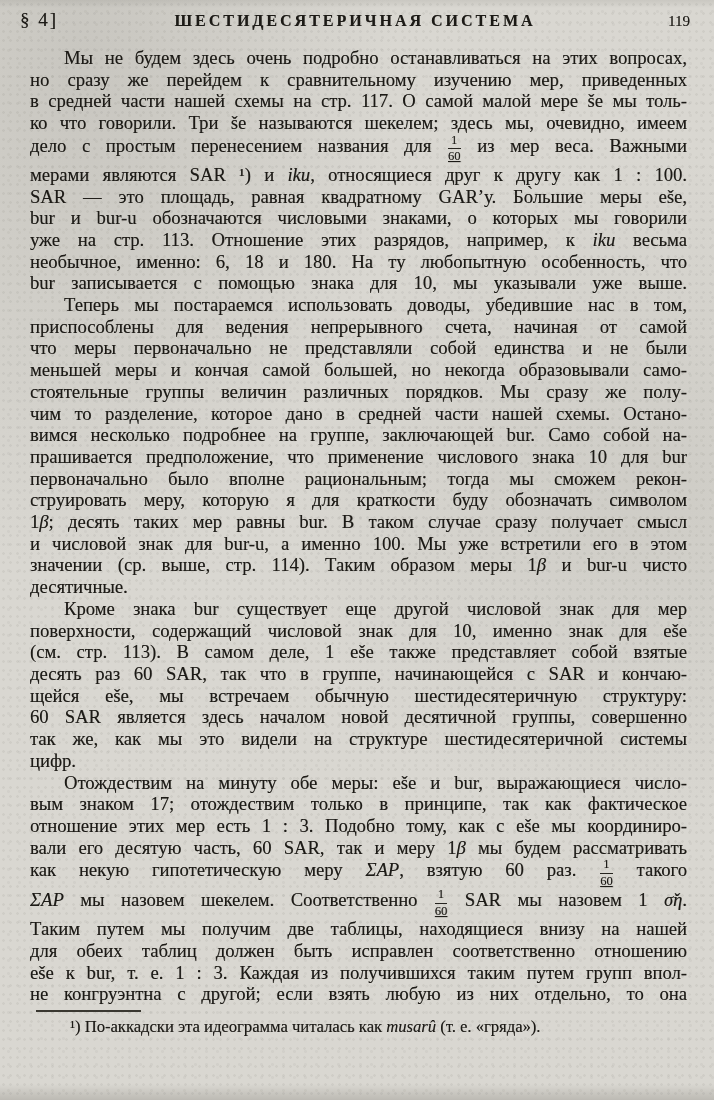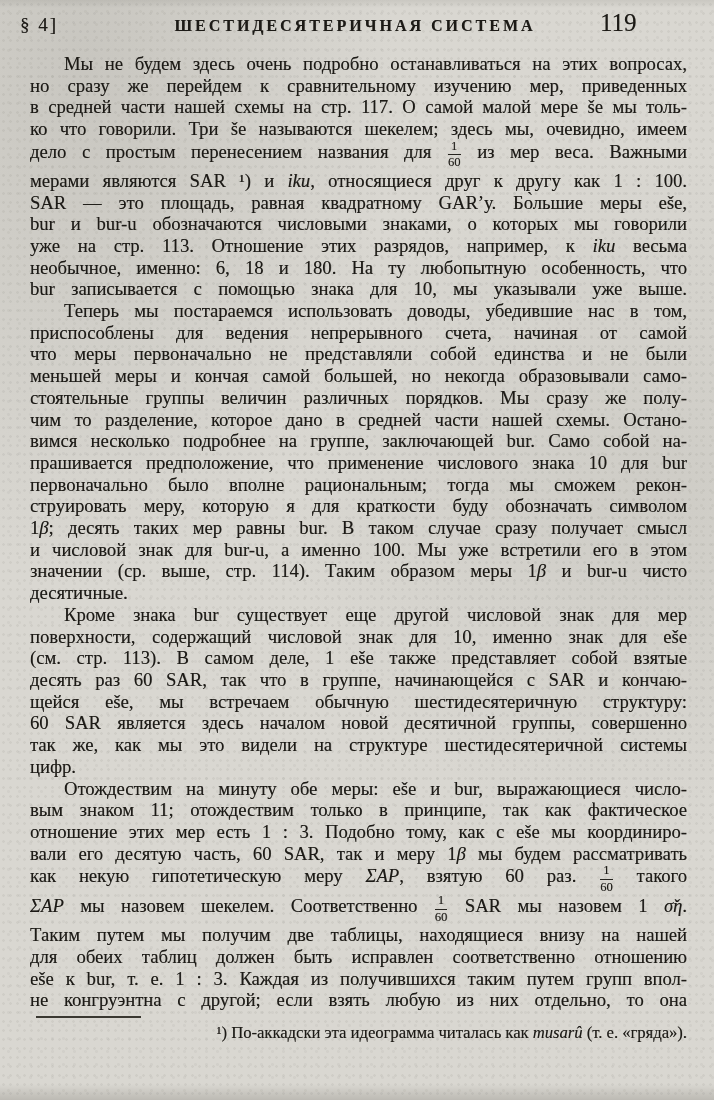--- a/index.html
+++ b/index.html
@@ -34,21 +34,21 @@
     padding: 9px 24px 0 20px;
   }
   .section-marker { font-size: 19px; letter-spacing: 2px; }
   .running-title {
     text-align: center;
     font-weight: bold;
     font-size: 16px;
     letter-spacing: 3px;
     white-space: nowrap;
   }
-  .page-number { text-align: left; font-size: 25px; }
+  .page-number { text-align: right; font-size: 15px; }
 
   .textblock {
     margin: 16px 27px 0 30px;
     font-size: 18.6px;
     line-height: 21.7px;
     text-align: justify;
   }
   .line {
     text-align: justify;
     text-align-last: justify;
@@ -59,23 +59,23 @@
 
   .frac {
     display: inline-block;
     text-align: center;
     vertical-align: -9px;
     font-size: 12.5px;
     line-height: 1.08;
     padding: 0 1px;
   }
   .frac .num { display: block; border-bottom: 1.3px solid #26241f; padding: 0 3px 1px; }
-  .frac .den { display: block; padding-top: 1px; }
+  .frac .den { display: block; padding-top: 1px; text-decoration: underline; }
 
-  .footnote { margin: 5px 27px 0 30px; text-align: right; }
+  .footnote { margin: 5px 27px 0 30px; }
   .fn-rule {
     width: 105px;
     border: 0;
     border-top: 2px solid #3a3831;
     margin: 0 0 5px 6px;
   }
   .fn-text {
     font-size: 16.6px;
     line-height: 20px;
     text-indent: 40px;
@@ -126,21 +126,21 @@
         <div class="line">поверхности, содержащий числовой знак для 10, именно знак для eše</div>
         <div class="line">(см. стр. 113). В самом деле, 1 eše также представляет собой взятые</div>
         <div class="line">десять раз 60 SAR, так что в группе, начинающейся с SAR и кончаю-</div>
         <div class="line">щейся eše, мы встречаем обычную шестидесятеричную структуру:</div>
         <div class="line">60 SAR является здесь началом новой десятичной группы, совершенно</div>
         <div class="line">так же, как мы это видели на структуре шестидесятеричной системы</div>
         <div class="line end">цифр.</div>
       </div>
       <div class="para">
         <div class="line">Отождествим на минуту обе меры: eše и bur, выражающиеся число-</div>
-        <div class="line">вым знаком 11; отождествим только в принципе, так как фактическое</div>
+        <div class="line">вым знаком 17; отождествим только в принципе, так как фактическое</div>
         <div class="line">отношение этих мер есть 1 : 3. Подобно тому, как с eše мы координиро-</div>
         <div class="line">вали его десятую часть, 60 SAR, так и меру 1<span class="it">β</span> мы будем рассматривать</div>
         <div class="line">как некую гипотетическую меру <span class="it">ΣΑΡ</span>, взятую 60 раз. <span class="frac"><span class="num">1</span><span class="den">60</span></span> такого</div>
         <div class="line"><span class="it">ΣΑΡ</span> мы назовем шекелем. Соответственно <span class="frac"><span class="num">1</span><span class="den">60</span></span> SAR мы назовем 1 <span class="it">σ̌η</span>.</div>
         <div class="line">Таким путем мы получим две таблицы, находящиеся внизу на нашей</div>
         <div class="line">для обеих таблиц должен быть исправлен соответственно отношению</div>
         <div class="line">eše к bur, т. е. 1 : 3. Каждая из получившихся таким путем групп впол-</div>
         <div class="line">не конгруэнтна с другой; если взять любую из них отдельно, то она</div>
       </div>
     </div>

